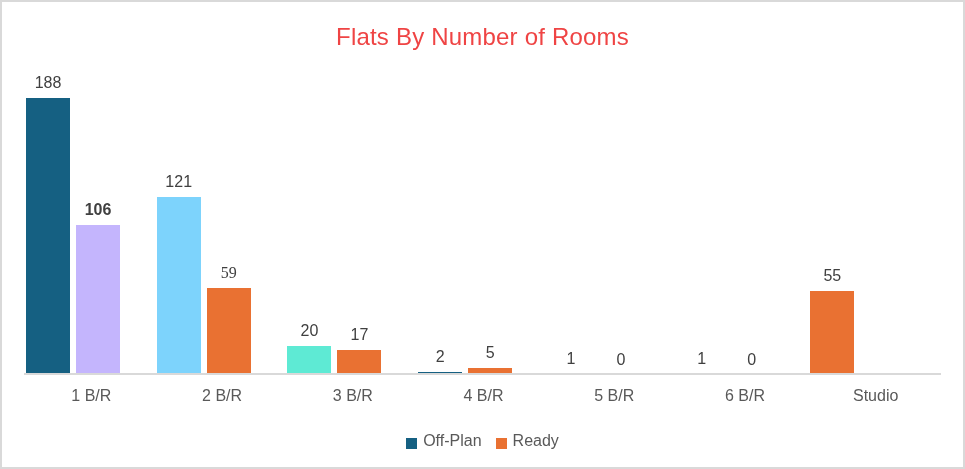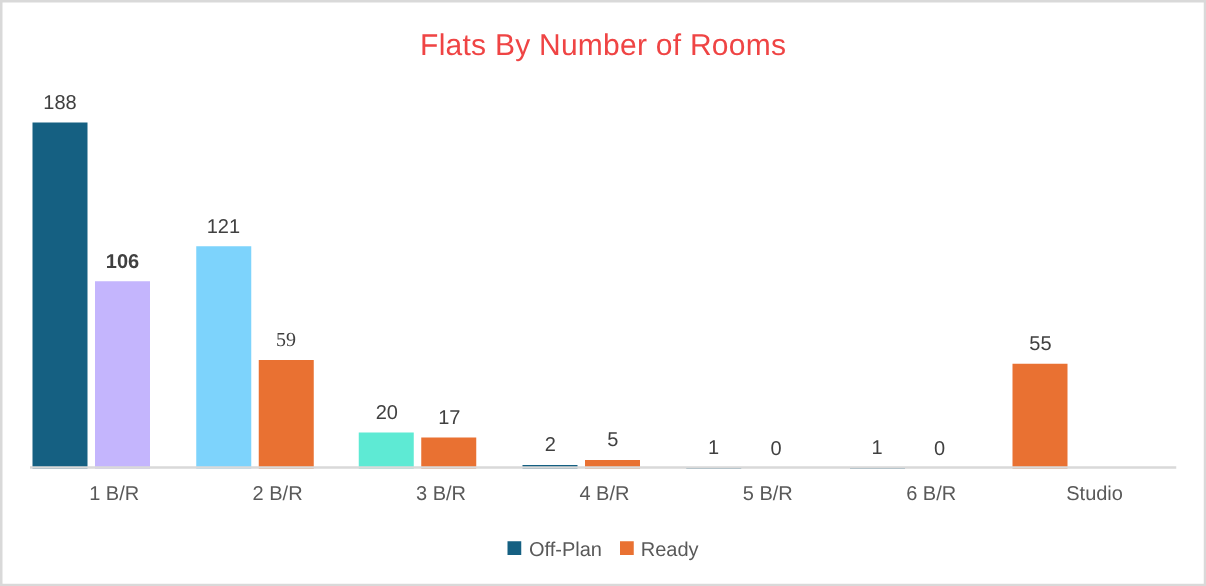--- a/index.html
+++ b/index.html
@@ -90,21 +90,21 @@
     right: 0;
     top: 431px;
     display: flex;
     justify-content: center;
     align-items: center;
     gap: 14px;
   }
 
   .legend-item {
     display: flex;
-    align-items: flex-start;
+    align-items: flex-end;
     gap: 6px;
     font-size: 16px;
     line-height: 1;
     color: #595959;
   }
 
   .legend-swatch {
     width: 11px;
     height: 11px;
     display: inline-block;

